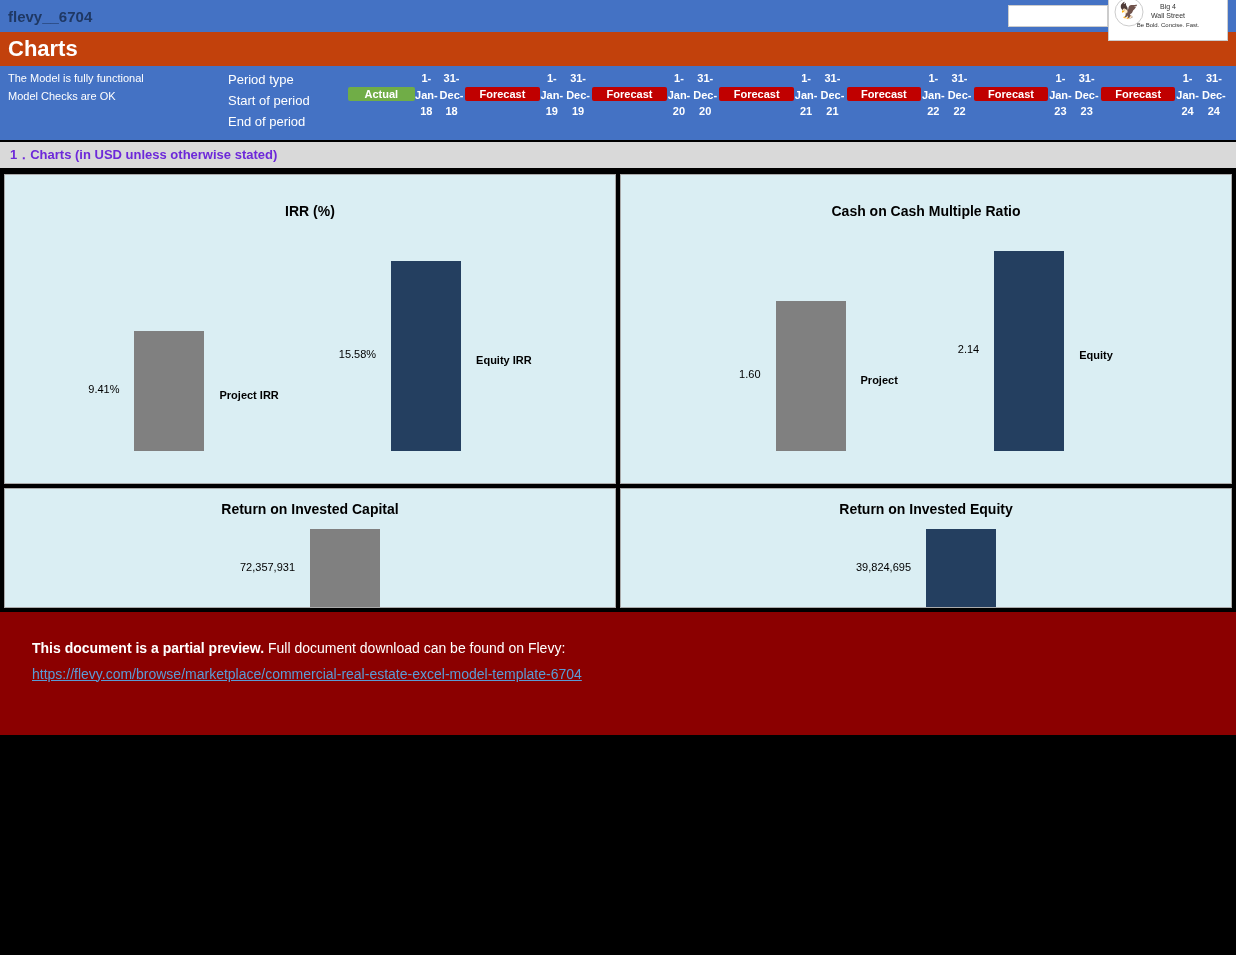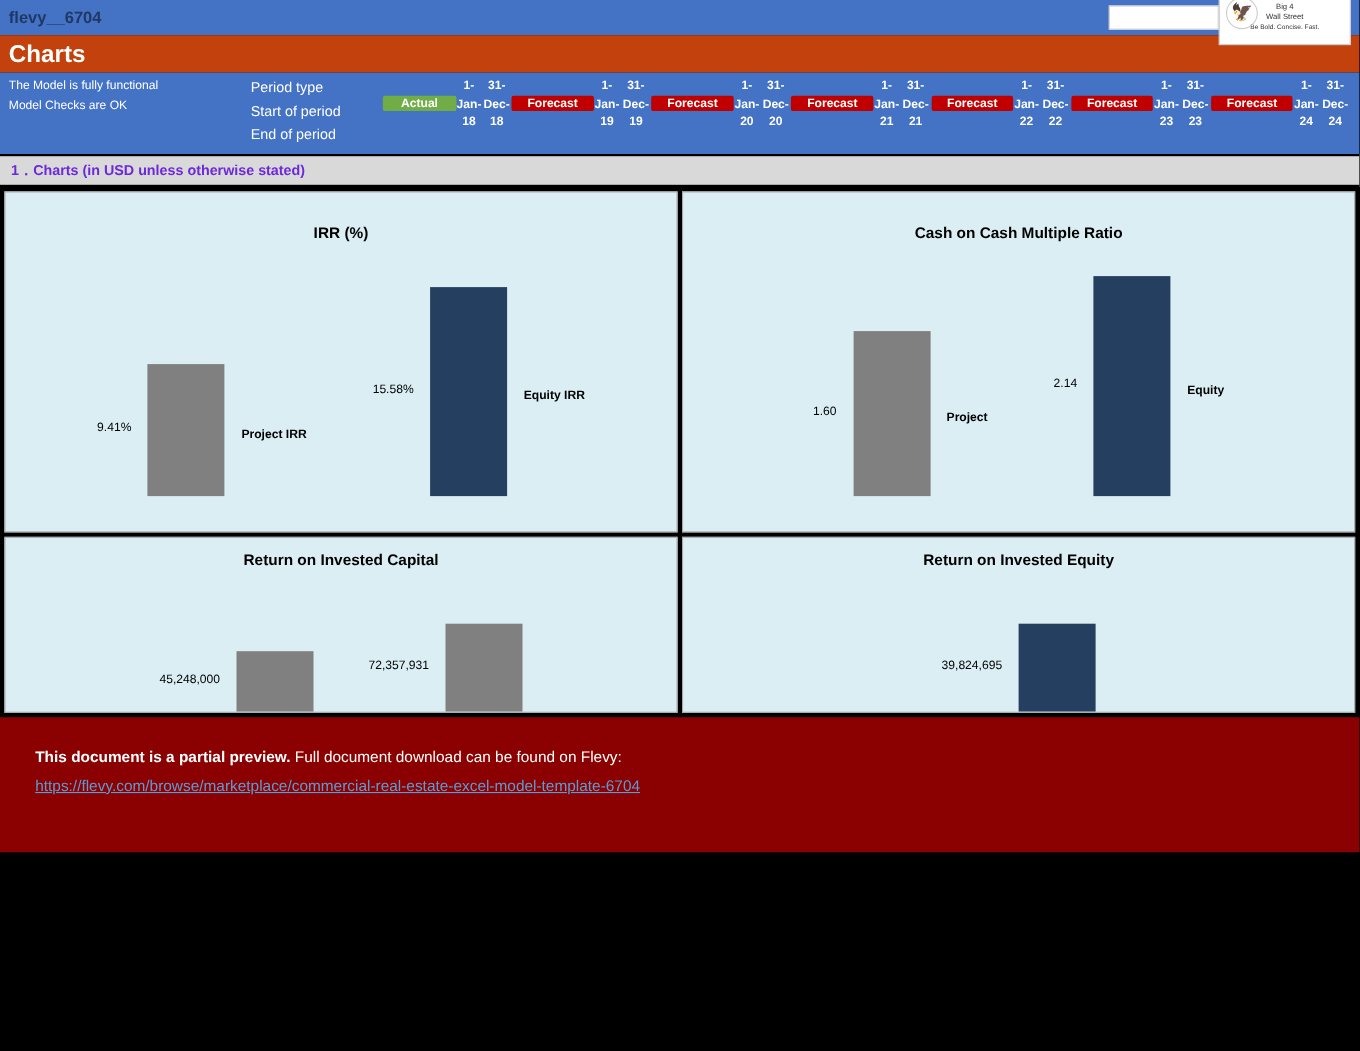--- a/index.html
+++ b/index.html
@@ -217,21 +217,21 @@
     }
 
     
     .chart-card-partial {
       background: #DAEEF3;
       border: 1px solid #aaa;
       padding: 12px 16px 0 16px;
       display: flex;
       flex-direction: column;
       align-items: center;
-      height: 160px;
+      height: 120px;
       overflow: hidden;
       position: relative;
     }
   </style>
 </head>
 <body>
 
 <div class="header-bar">
   <span class="header-title-blue">flevy__6704</span>
   <input class="header-input-box" type="text" style="">
@@ -340,24 +340,20 @@
         <div class="bar bar-navy" style="height:200px;"></div>
         <div class="bar-label">Equity</div>
       </div>
     </div>
   </div>
 
   <div class="chart-card-partial">
     <div class="chart-title">Return on Invested Capital</div>
     <div class="bar-chart-area" style="height:120px; gap:50px;">
       <div class="bar-group">
-        <div class="bar-value-label">45,248,000</div>
-        <div class="bar bar-gray" style="height:55px;width:70px;"></div>
-      </div>
-      <div class="bar-group">
         <div class="bar-value-label">72,357,931</div>
         <div class="bar bar-gray" style="height:80px;width:70px;"></div>
       </div>
     </div>
   </div>
 
   <div class="chart-card-partial">
     <div class="chart-title">Return on Invested Equity</div>
     <div class="bar-chart-area" style="height:120px; gap:50px; justify-content:flex-end;">
       <div class="bar-group">

